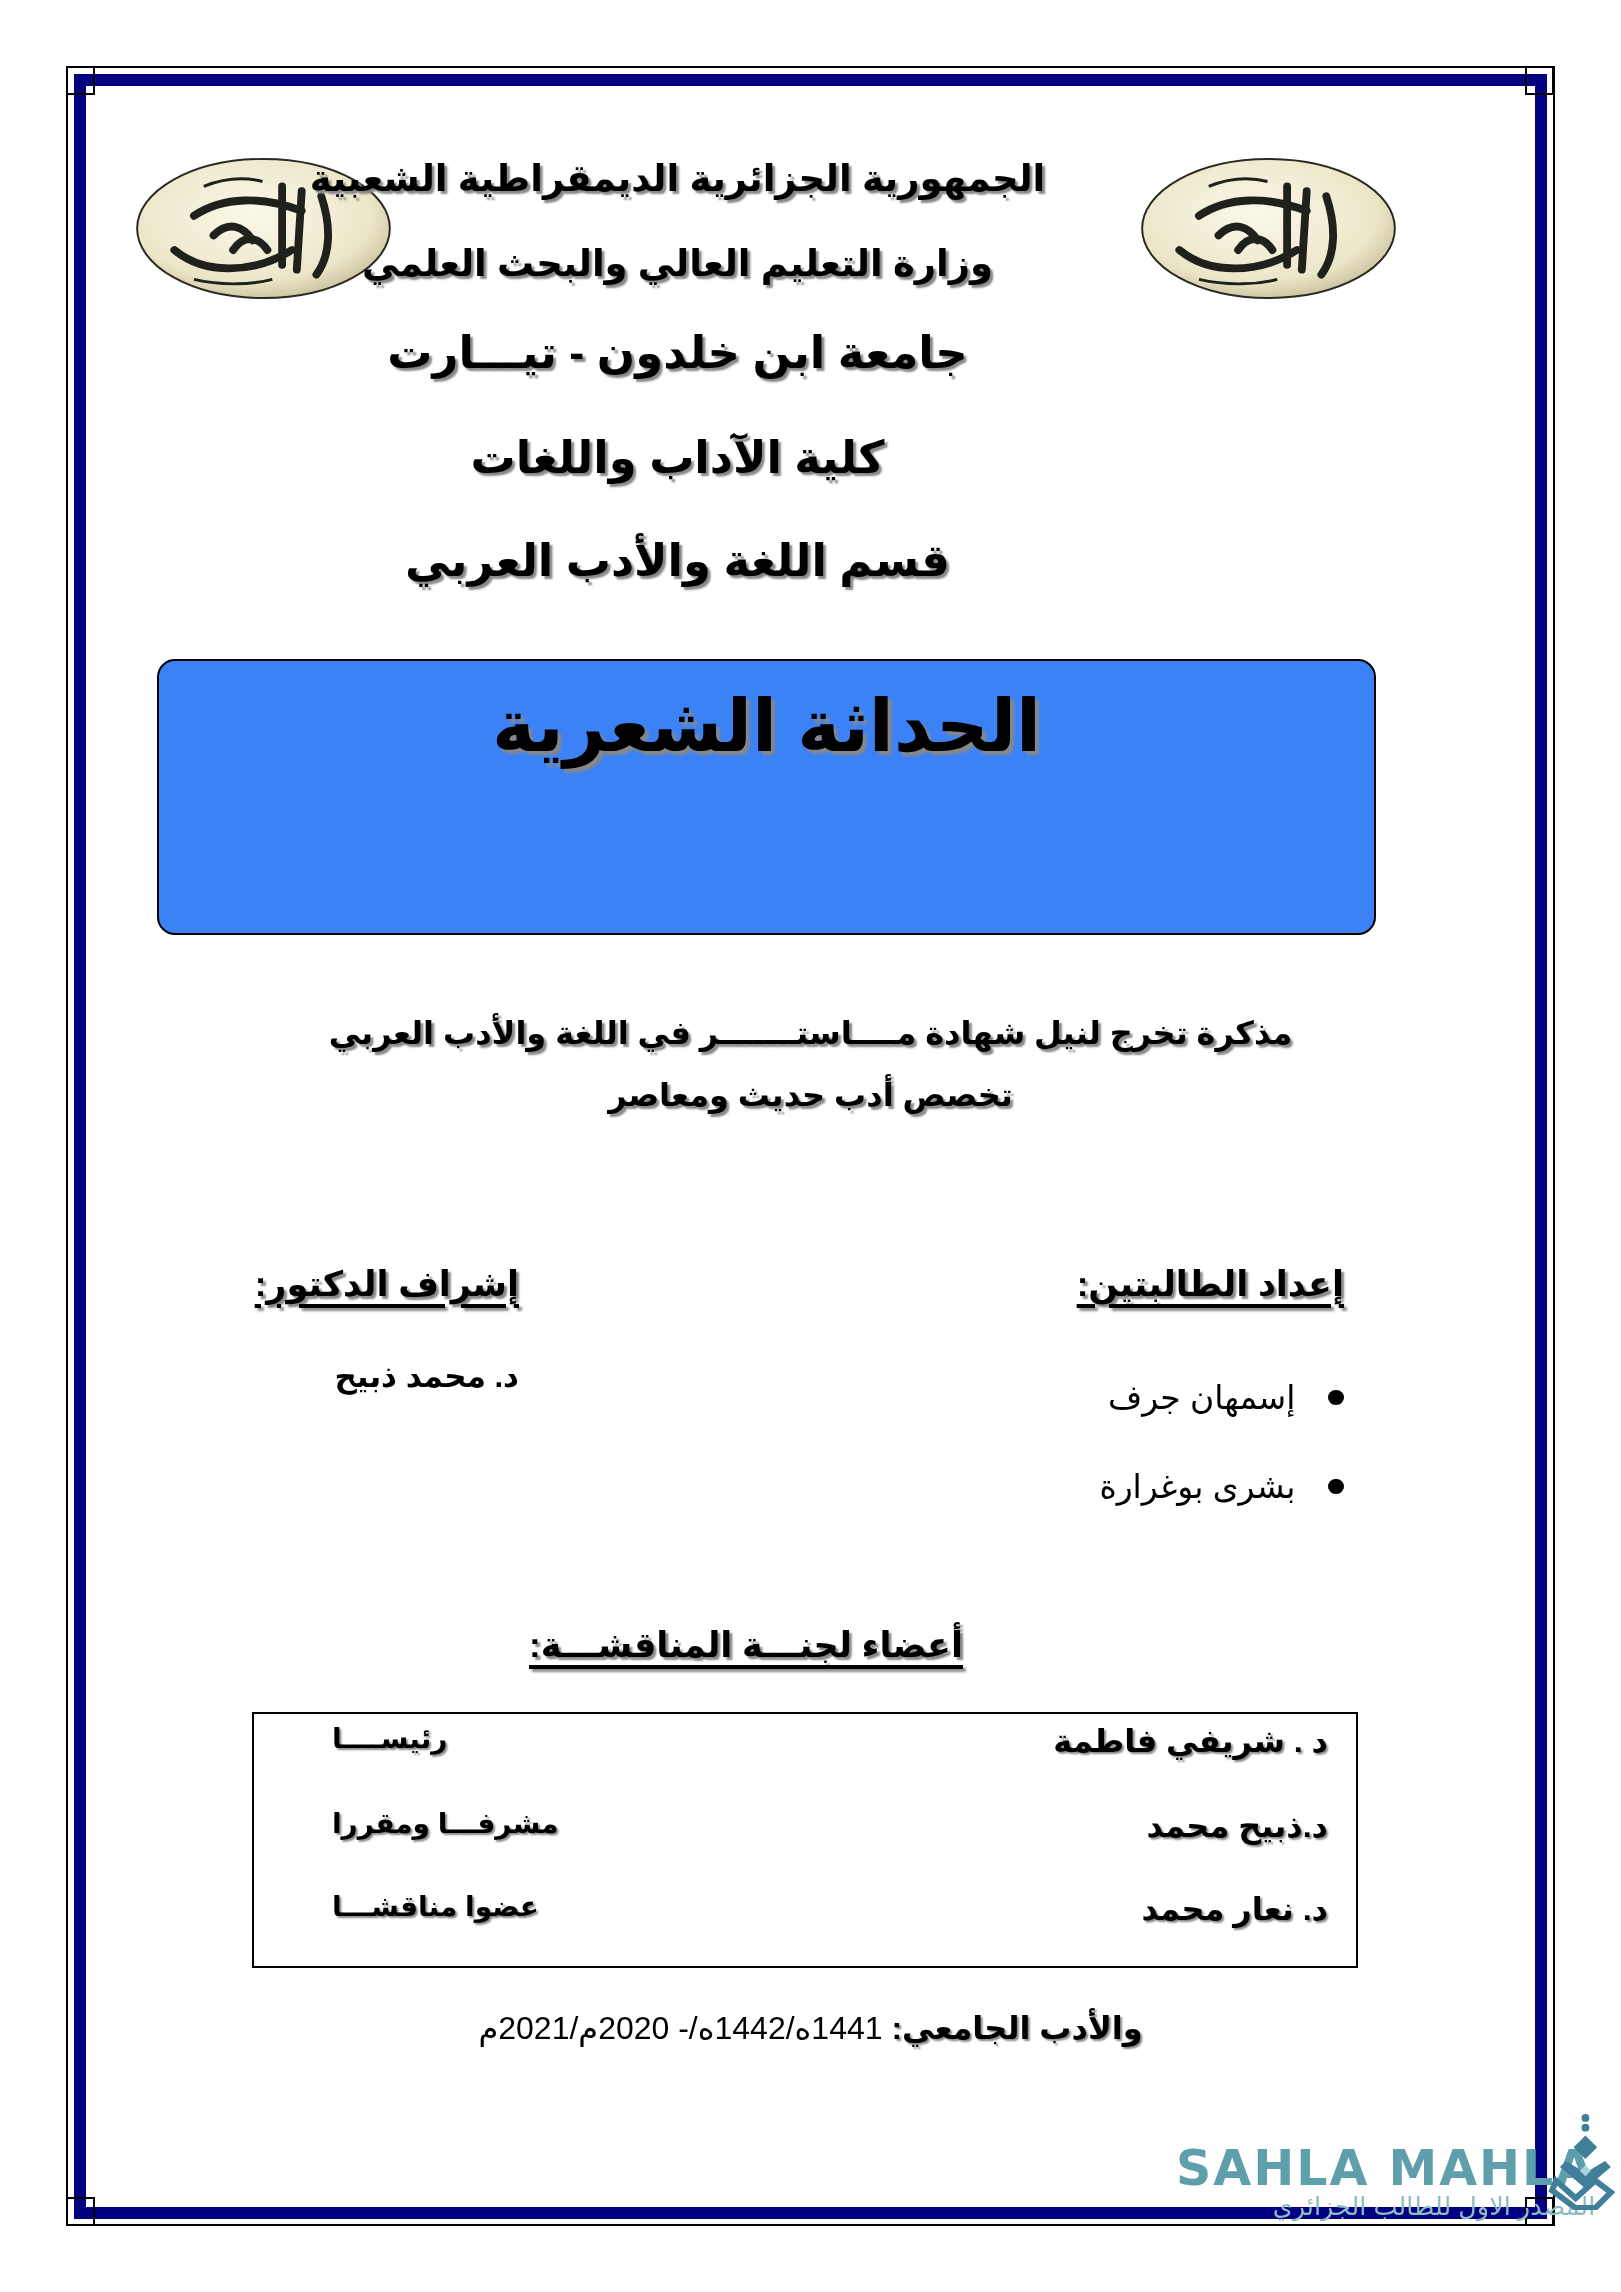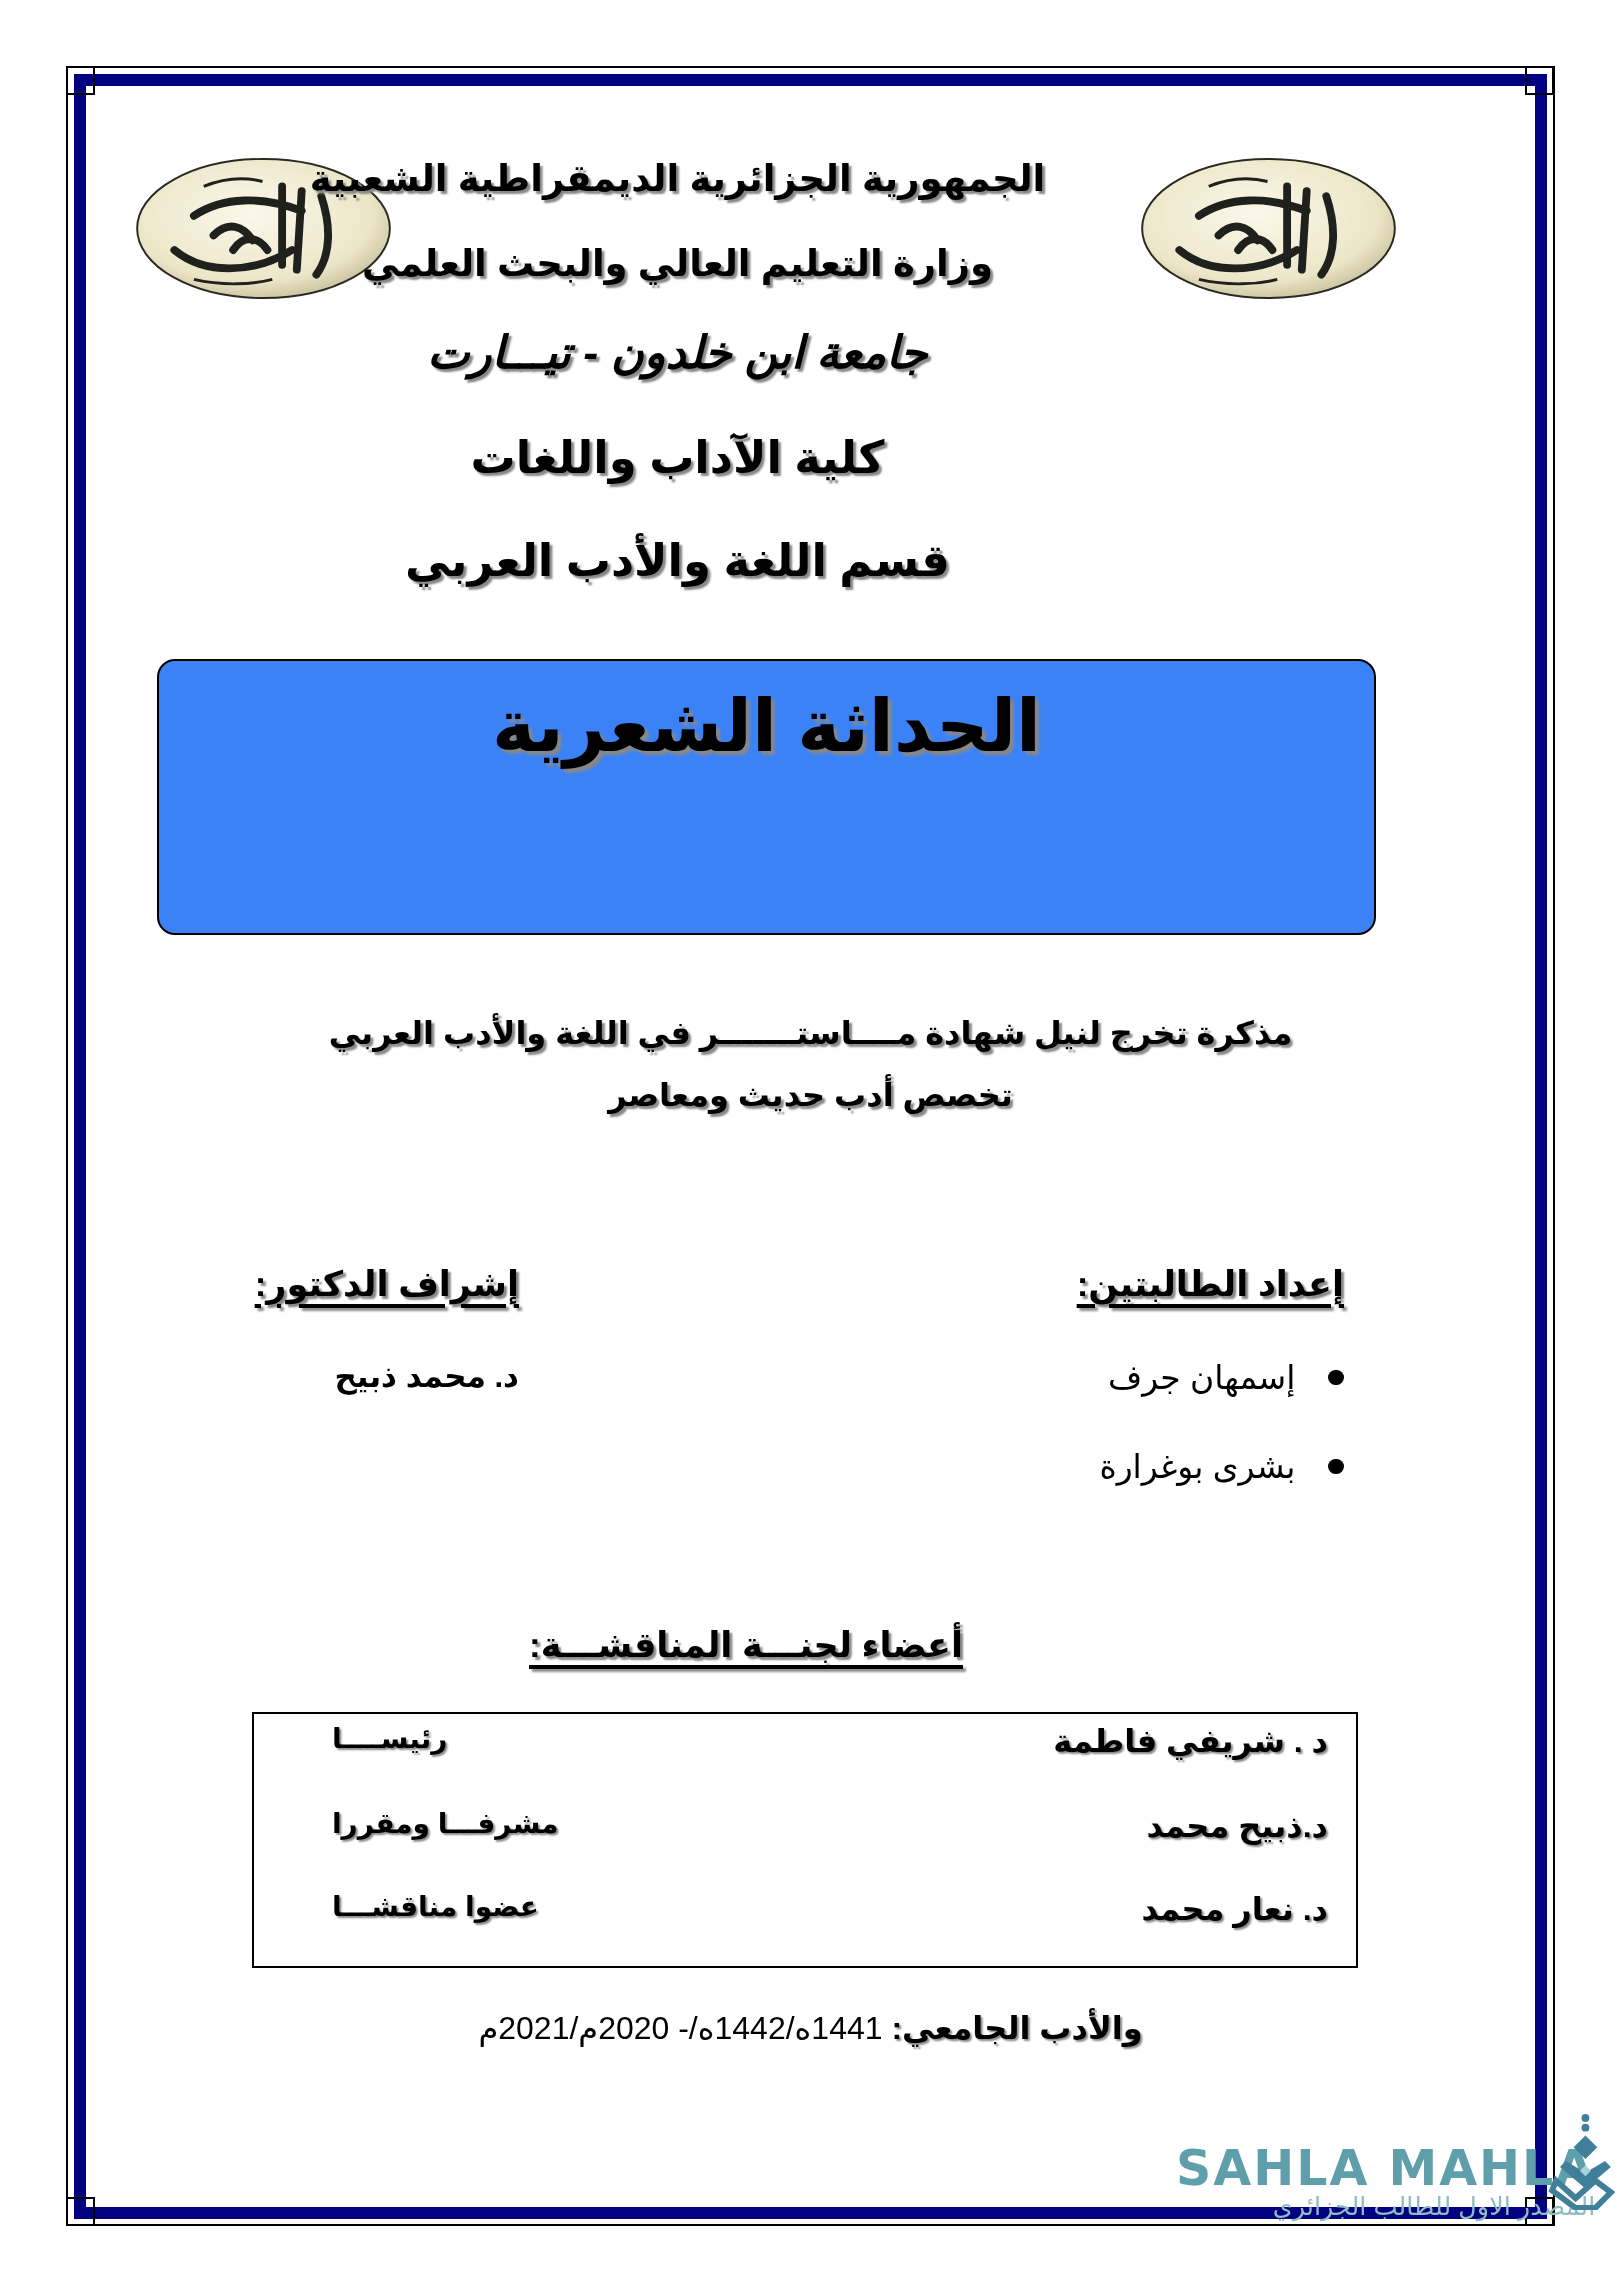--- a/index.html
+++ b/index.html
@@ -14,41 +14,41 @@
     border: 12.7px solid #000080; box-sizing: border-box; }
   .corner { position: absolute; width: 29px; height: 29px; border: 2.9px solid #000; box-sizing: border-box; background: transparent; }
   
   .logo { position: absolute; top: 157px; width: 257px; height: 143px; }
   .logo svg { width: 100%; height: 100%; display: block; }
   
   .hline { position: absolute; left: 0; width: 1355px; text-align: center; font-weight: bold;
     text-shadow: 2.9px 2.9px 2px #888; white-space: nowrap; }
   .h1 { top: 157px; font-size: 37px; }
   .h2 { top: 242px; font-size: 37px; }
-  .h3 { top: 326px; font-size: 45px; font-style: italic; }
+  .h3 { top: 326px; font-size: 45px; }
   .h4 { top: 431px; font-size: 45px; }
   .h5 { top: 534px; font-size: 45px; }
   
   .title-box { position: absolute; left: 157px; top: 659px; width: 1219px; height: 276px;
     border: 2px solid #000; border-radius: 18px; box-sizing: border-box; background: #3b82f6; }
   .title-line { position: absolute; left: 0; width: 100%; text-align: center; font-weight: bold;
     font-size: 73px; text-shadow: 3.9px 3.9px 2.9px #888; white-space: nowrap; }
   .t1 { top: 21.6px; }
   .t2 { top: 127px; }
   
   .sub { position: absolute; left: 0; width: 1621px; text-align: center; font-weight: bold;
     font-size: 32px; text-shadow: 2.9px 2.9px 2px #888; white-space: nowrap; }
   .s1 { top: 990px; margin-top: 24px; }
   .s2 { top: 1076px; }
   
   .sec-head { position: absolute; font-weight: bold; font-size: 35px; text-decoration: underline;
     text-decoration-thickness: 3.9px; text-underline-offset: 7.8px; text-shadow: 2.9px 2.9px 2px #888; white-space: nowrap; }
   .students-head { right: 277px; top: 1264px; }
   .supervisor-head { right: 1102px; top: 1264px; }
-  .bullet-row { position: absolute; right: 277px; font-size: 33px; white-space: nowrap; display: flex; align-items: center; gap: 33px; }
+  .bullet-row { position: absolute; right: 277px; font-size: 33px; white-space: nowrap; display: flex; align-items: center; gap: 33px; margin-top: 20px; }
   .bullet { width: 15.7px; height: 15.7px; border-radius: 50%; background: #000; display: inline-block; }
   .st1 { top: 1358px; }
   .st2 { top: 1447px; }
   .supervisor-name { position: absolute; right: 1102px; top: 1358px; font-size: 31px; font-weight: bold; white-space: nowrap; }
   
   .committee-head { position: absolute; left: 0; width: 1492px; text-align: center; top: 1625px; }
   .committee-box { position: absolute; left: 252px; top: 1712px; width: 1106px; height: 256px;
     border: 2px solid #000; box-sizing: border-box; }
   .crow { position: absolute; left: 0; width: 100%; height: 59px; }
   .cname { position: absolute; right: 28px; font-size: 32px; font-weight: bold; text-shadow: 2px 2px 2px #888; white-space: nowrap; }

